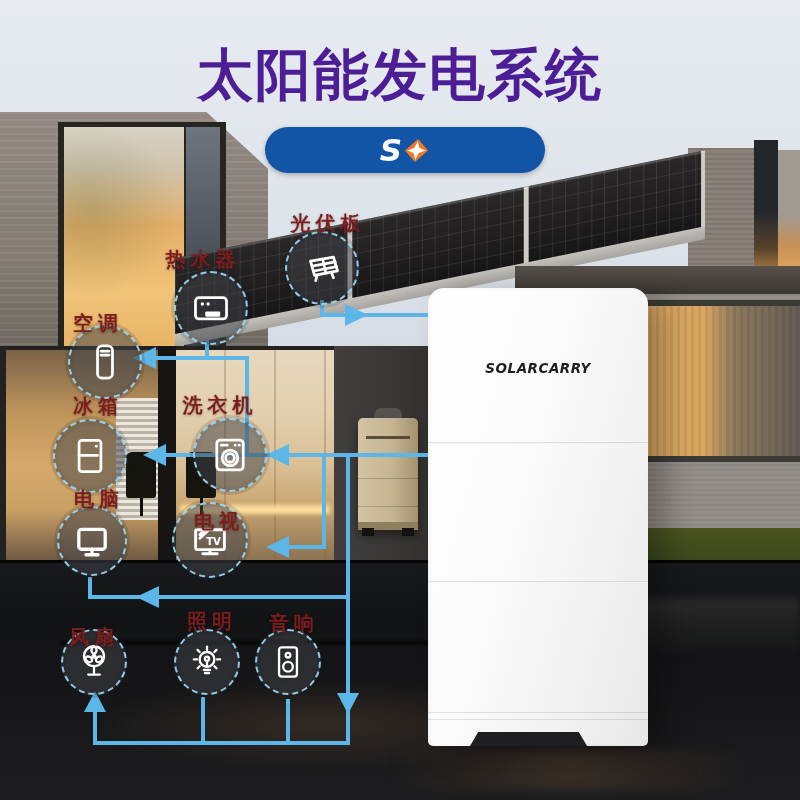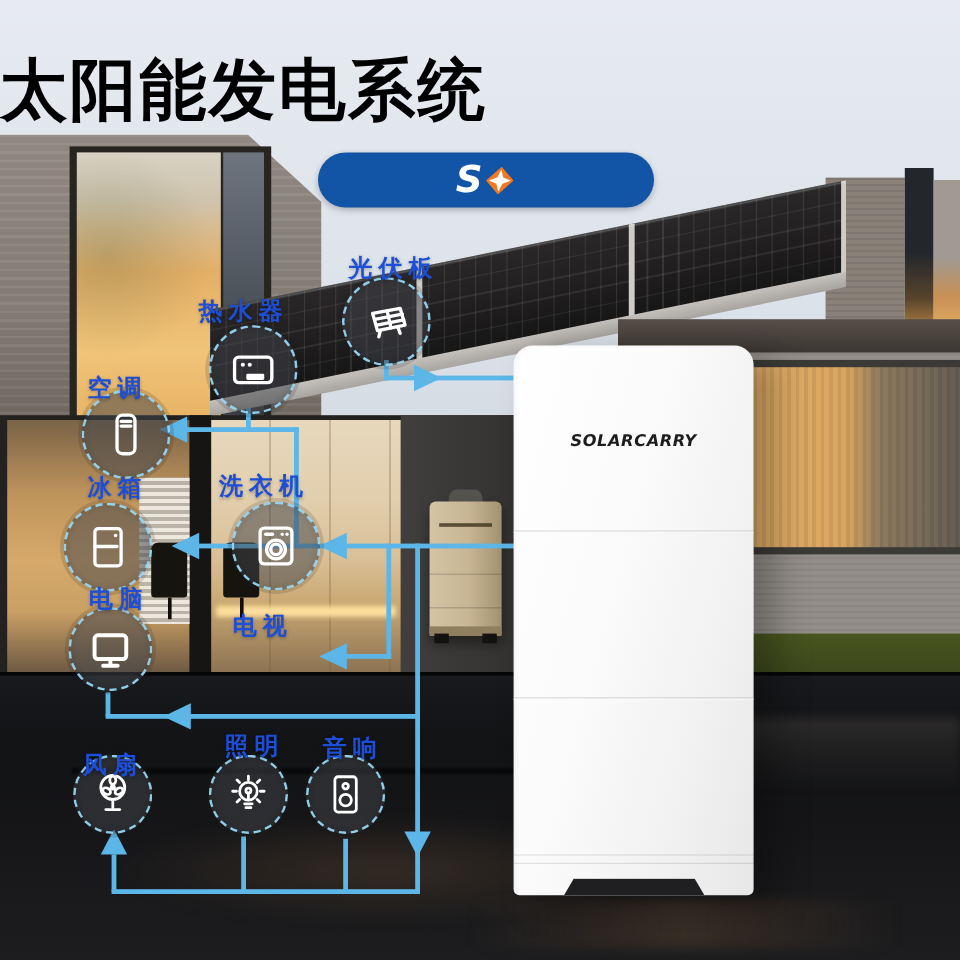--- a/index.html
+++ b/index.html
@@ -78,21 +78,21 @@
     background:linear-gradient(180deg,rgba(90,85,80,.35),transparent);filter:blur(4px);}
   
   .gold-handle{left:374px;top:408px;width:28px;height:14px;background:#55534e;border-radius:7px 7px 0 0;z-index:3;}
   .gold-unit{left:358px;top:418px;width:60px;height:112px;z-index:3;
     background:linear-gradient(90deg,#d3c4a4 0%,#c7b593 55%,#a3926f 100%);
     border-radius:5px 5px 2px 2px;box-shadow:0 6px 10px rgba(0,0,0,.4);}
   .gold-logo{left:366px;top:436px;width:44px;height:3px;background:rgba(60,50,30,.8);z-index:3;}
   .gold-seam{left:358px;width:60px;height:1px;background:rgba(0,0,0,.18);z-index:3;}
   .gold-base{left:358px;top:522px;width:60px;height:8px;background:#8f7f5f;z-index:3;}
   .gold-foot{top:528px;width:12px;height:8px;background:#14120e;z-index:3;}
-  .battery{left:428px;top:288px;width:200px;height:458px;z-index:5;
+  .battery{left:428px;top:288px;width:220px;height:458px;z-index:5;
     background:linear-gradient(105deg,#ffffff 0%,#fbfbfb 40%,#f1f1f1 75%,#e7e7e7 100%);
     border-radius:16px 16px 5px 5px;
     box-shadow:18px 8px 30px rgba(0,0,0,.28), inset 2px 0 4px rgba(0,0,0,.04);}
   .battery-brand{position:absolute;left:0;right:0;top:72px;text-align:center;
     font-style:italic;font-weight:900;font-size:13.5px;letter-spacing:.5px;color:#1d1d1d;}
   .b-seam{position:absolute;left:0;width:100%;height:2px;
     background:linear-gradient(180deg,rgba(0,0,0,.14),rgba(255,255,255,.8));}
   .b-thin{position:absolute;left:0;width:100%;height:1px;background:rgba(0,0,0,.10);}
   .b-notch{position:absolute;left:42px;bottom:0;width:117px;height:14px;background:#1f1f22;
     clip-path:polygon(7% 0,93% 0,100% 100%,0 100%);}
@@ -108,30 +108,30 @@
     background:radial-gradient(circle,rgba(66,68,74,.52) 60%,rgba(40,41,45,.62) 100%);
     box-shadow:0 0 0 3px rgba(25,26,30,.15);
     display:flex;align-items:center;justify-content:center;box-sizing:border-box;z-index:6;}
   .node svg{display:block;}
   .big{width:74px;height:74px;} .small{width:66px;height:66px;}
   .n-pv{left:285px;top:231px;} .n-heater{left:174px;top:271px;}
   .n-ac{left:68px;top:325px;} .n-fridge{left:53px;top:419px;}
   .n-washer{left:193px;top:418px;} .n-computer{left:57px;top:506px;width:70px;height:70px;}
   .n-tv{left:172px;top:502px;width:76px;height:76px;}
   .n-fan{left:61px;top:629px;} .n-light{left:174px;top:629px;} .n-audio{left:255px;top:629px;}
-  .nlabel{position:absolute;transform:translateX(-50%);color:#1d4ed8;font-weight:700;font-size:20px;
+  .nlabel{position:absolute;transform:translateX(-50%);color:#7f1d1d;font-weight:700;font-size:20px;
     letter-spacing:5px;white-space:nowrap;z-index:7;text-shadow:0 1px 3px rgba(0,0,0,.3);}
   .l-pv{left:328px;top:210px;} .l-heater{left:203px;top:246px;}
   .l-ac{left:98px;top:310px;font-family:Liberation Serif, serif;} .l-fridge{left:98px;top:393px;}
   .l-washer{left:220px;top:392px;} .l-computer{left:99px;top:486px;}
   .l-tv{left:219px;top:508px;} .l-fan{left:94px;top:624px;}
   .l-light{left:212px;top:608px;} .l-audio{left:294px;top:610px;}
   
-  .title{position:absolute;left:0;right:0;top:38px;text-align:left;z-index:10;
-    font-size:56px;font-weight:900;letter-spacing:2px;color:#000000;}
+  .title{position:absolute;left:0;right:0;top:38px;text-align:center;z-index:10;
+    font-size:56px;font-weight:900;letter-spacing:2px;color:#4c1d95;}
   .logo-pill{position:absolute;left:265px;top:127px;width:280px;height:46px;border-radius:23px;
     background:#1254a6;display:flex;align-items:center;justify-content:center;z-index:10;
     color:#fff;font-style:italic;font-weight:900;font-size:31px;letter-spacing:1px;
     box-shadow:0 2px 5px rgba(0,0,0,.25);}
   .logo-diamond{position:relative;width:23px;height:23px;margin:0 2px;background:#f4781f;
     clip-path:polygon(50% 0,100% 50%,50% 100%,0 50%);transform:skewX(-8deg);}
   .logo-star{position:absolute;inset:0;background:#fff;
     clip-path:polygon(50% 10%,61% 39%,90% 50%,61% 61%,50% 90%,39% 61%,10% 50%,39% 39%);}
 </style>
 </head>
@@ -265,20 +265,28 @@
 
   <div class="node n-computer">
     <svg width="44" height="44" viewBox="0 0 40 40" fill="none" stroke="#fff" stroke-width="3" stroke-linecap="round" stroke-linejoin="round">
       <rect x="8" y="9.5" width="24" height="18" rx="2.5"></rect>
       <path d="M20 27.5 v4"></path>
         <path d="M14.5 32.5 h11"></path>
     </svg>
   </div>
   <div class="nlabel l-computer">电脑</div>
 
+  <div class="node n-tv">
+    <svg width="48" height="48" viewBox="0 0 40 40" fill="none" stroke="#fff" stroke-width="2.4" stroke-linecap="round" stroke-linejoin="round">
+      <rect x="8" y="11.5" width="24" height="16.5" rx="1.5"></rect>
+      <path d="M11.5 15.5 l4 -3.5 M11.5 18.5 l7 -6.5"></path>
+      <text x="23" y="24.5" font-size="8.5" font-weight="bold" fill="#fff" stroke="none" text-anchor="middle">TV</text>
+      <path d="M20 28 v2.5 M14 31.5 h12"></path>
+    </svg>
+  </div>
   <div class="nlabel l-tv">电视</div>
 
   <div class="node small n-fan">
     <svg width="42" height="42" viewBox="0 0 40 40" fill="none" stroke="#fff" stroke-width="2.2" stroke-linecap="round" stroke-linejoin="round">
       <circle cx="20" cy="14.5" r="9.5"></circle>
       <circle cx="20" cy="14.5" r="2.4" fill="#fff" stroke="none"></circle>
       <ellipse cx="20" cy="8.8" rx="2.4" ry="3.3"></ellipse>
       <ellipse cx="15.1" cy="17.4" rx="2.4" ry="3.3" transform="rotate(120 15.1 17.4)"></ellipse>
       <ellipse cx="24.9" cy="17.4" rx="2.4" ry="3.3" transform="rotate(240 24.9 17.4)"></ellipse>
       <path d="M20 24 v6.5"></path>

